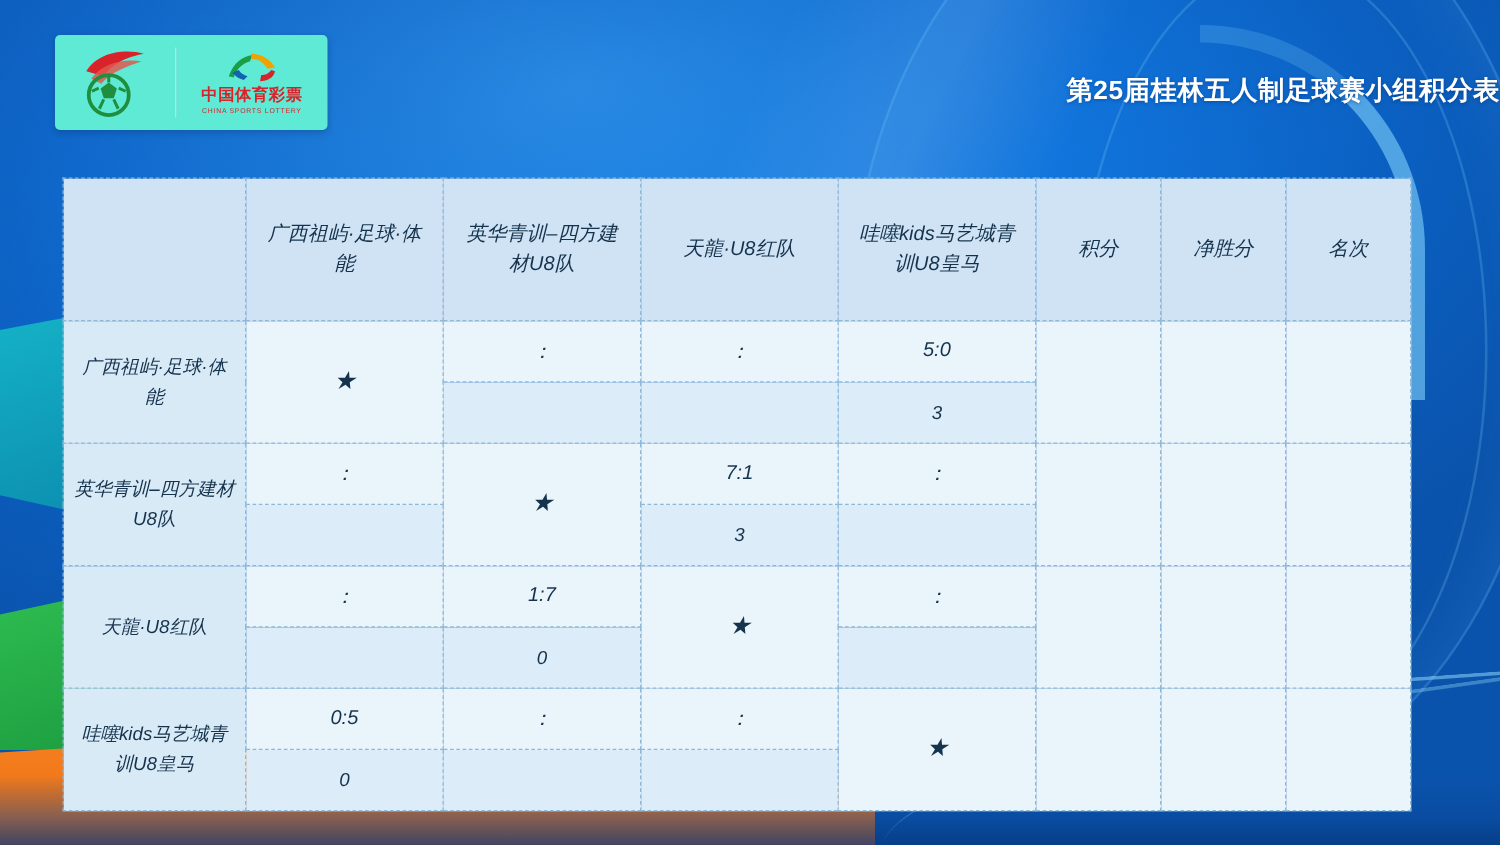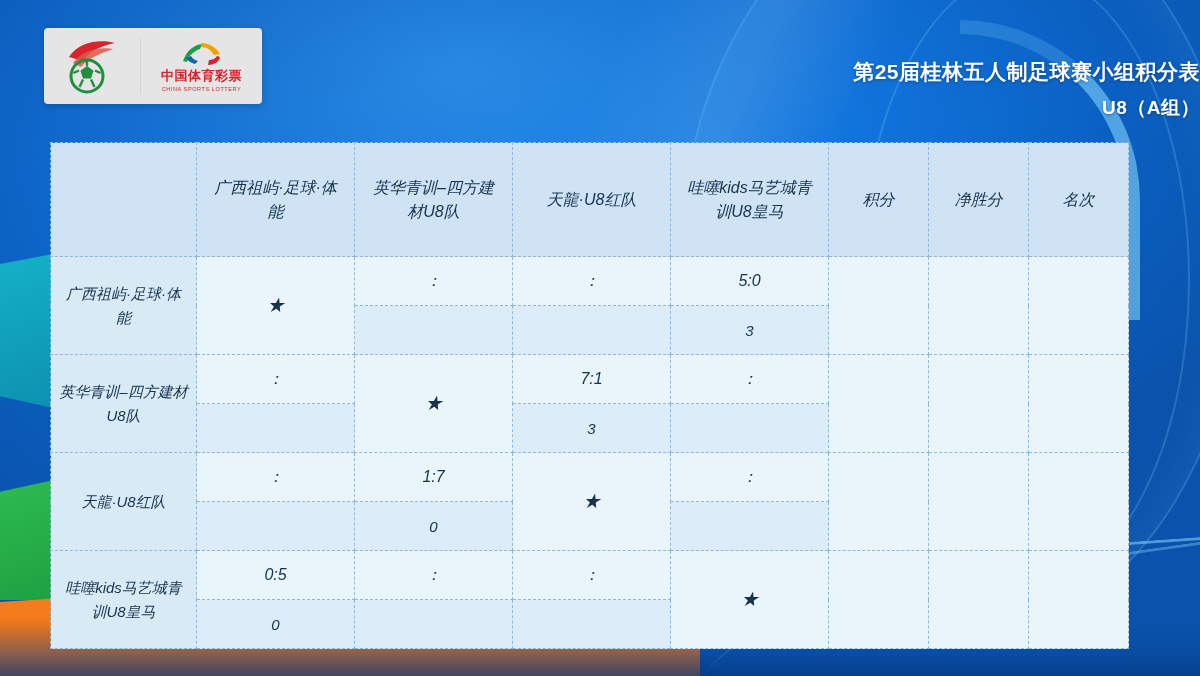--- a/index.html
+++ b/index.html
@@ -94,21 +94,21 @@
     border-top: 3px solid rgba(150,225,255,.35);
     border-radius: 60% 0 0 0;
     transform: rotate(-8deg);
   }
 
   
   .logo-card {
     position: absolute;
     left: 44px; top: 28px;
     width: 218px; height: 76px;
-    background: #e5e5e5;
+    background: #5eead4;
     border-radius: 4px;
     display: flex;
     align-items: center;
     box-shadow: 0 2px 6px rgba(0,0,0,.18);
   }
   .logo-left {
     width: 96px; height: 100%;
     display: flex; align-items: center; justify-content: center;
     position: relative;
   }
@@ -244,21 +244,20 @@
       <path d="M41 17 C40 22, 35 25, 29 25 L30 20 C33 20, 36 19, 38 16 Z" fill="#d8232a"></path>
       <path d="M16 24 C12 23, 9 21, 7 18 L12 16 C14 19, 16 20, 19 21 Z" fill="#1463b2"></path>
     </svg>
     <div class="lottery-cn">中国体育彩票</div>
     <div class="lottery-en">CHINA SPORTS LOTTERY</div>
   </div>
 </div>
 
 <div class="title-wrap">
   <div class="title-main">第25届桂林五人制足球赛小组积分表</div>
-  <div class="title-sub">U8（A组）</div>
 </div>
 
 <div class="table-wrap">
   <table class="standings">
     <colgroup>
       <col class="col-team">
         <col class="col-op">
         <col class="col-op">
         <col class="col-op">
         <col class="col-op">

